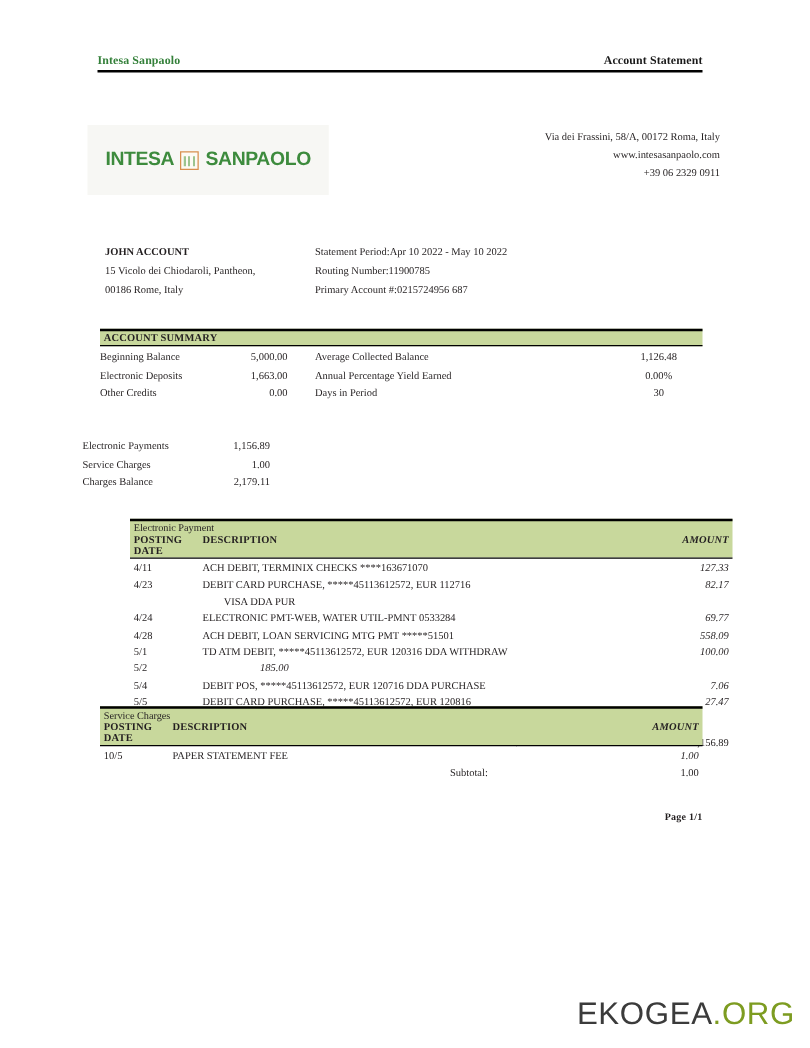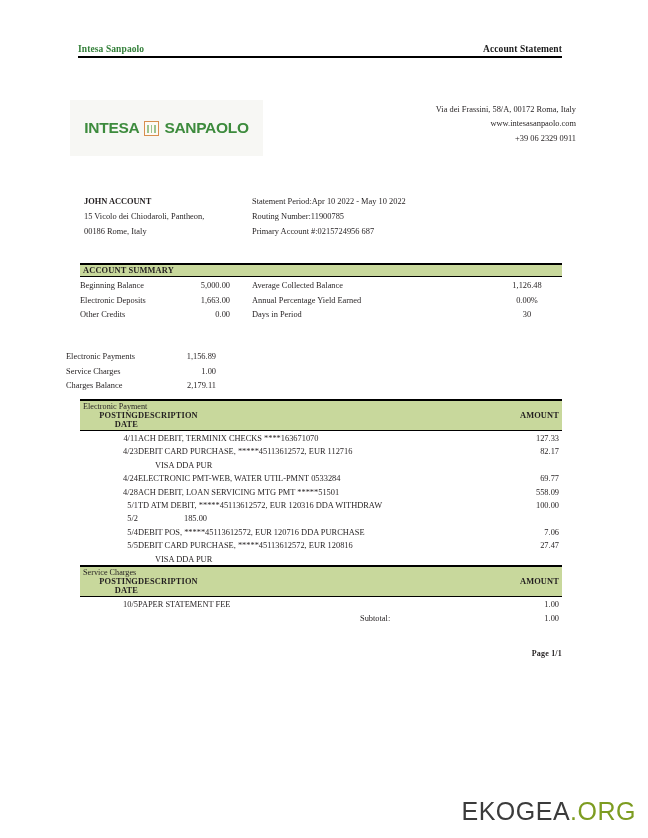--- a/index.html
+++ b/index.html
@@ -197,23 +197,23 @@
     background: #c8d89c;
     border-top: 2.2px solid #000000;
   }
   .txn-head {
     display: flex;
     font-size: 8.4px;
     font-weight: bold;
     letter-spacing: 0.15px;
     padding-bottom: 1px;
   }
-  .col-date { width: 58px; padding-left: 19px; box-sizing: border-box; text-align: right; }
+  .col-date { width: 58px; padding-left: 3px; box-sizing: border-box; }
   .col-desc { flex: 1; }
-  .col-amt  { width: 72px; text-align: right; padding-right: 3px; box-sizing: border-box; }
+  .col-amt  { width: 72px; text-align: right; padding-right: 3px; box-sizing: border-box; font-style: italic; }
   .txn-body {
     border-top: 1.4px solid #000000;
     padding-top: 1px;
   }
   .txn-row {
     display: flex;
     font-size: 8.4px;
     line-height: 13.4px;
   }
   .txn-row .col-desc { padding-left: 0; }
@@ -334,21 +334,21 @@
     <div class="sum2-row">
       <span class="sum2-label">Service Charges</span>
       <span class="sum2-val">1.00</span>
     </div>
     <div class="sum2-row">
       <span class="sum2-label">Charges Balance</span>
       <span class="sum2-val">2,179.11</span>
     </div>
   </div>
 
-  <div class="txn-table" style="top:399px;">
+  <div class="txn-table" style="top:415px;margin-left:24px;">
     <div class="txn-band">
       <div class="band-subtitle">Electronic Payment</div>
       <div class="txn-head">
         <span class="col-date">POSTING DATE</span>
         <span class="col-desc">DESCRIPTION</span>
         <span class="col-amt">AMOUNT</span>
       </div>
     </div>
     <div class="txn-body">
 

